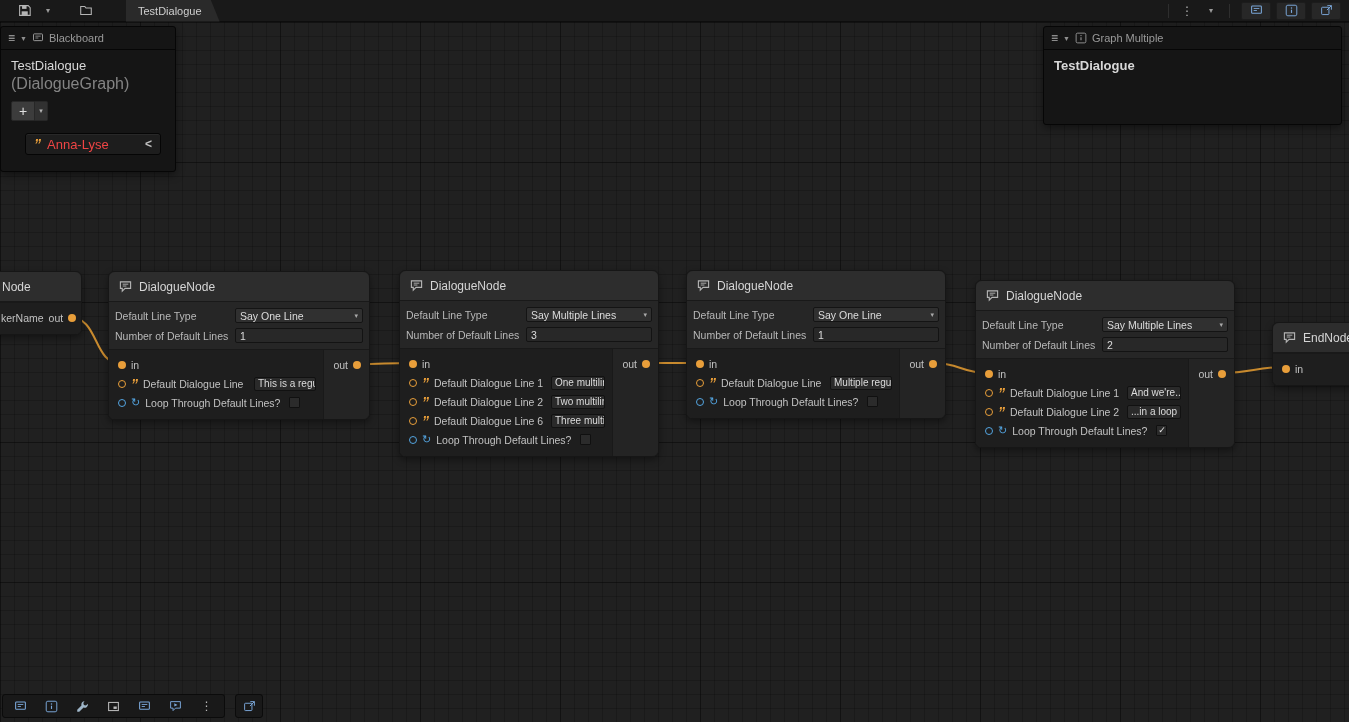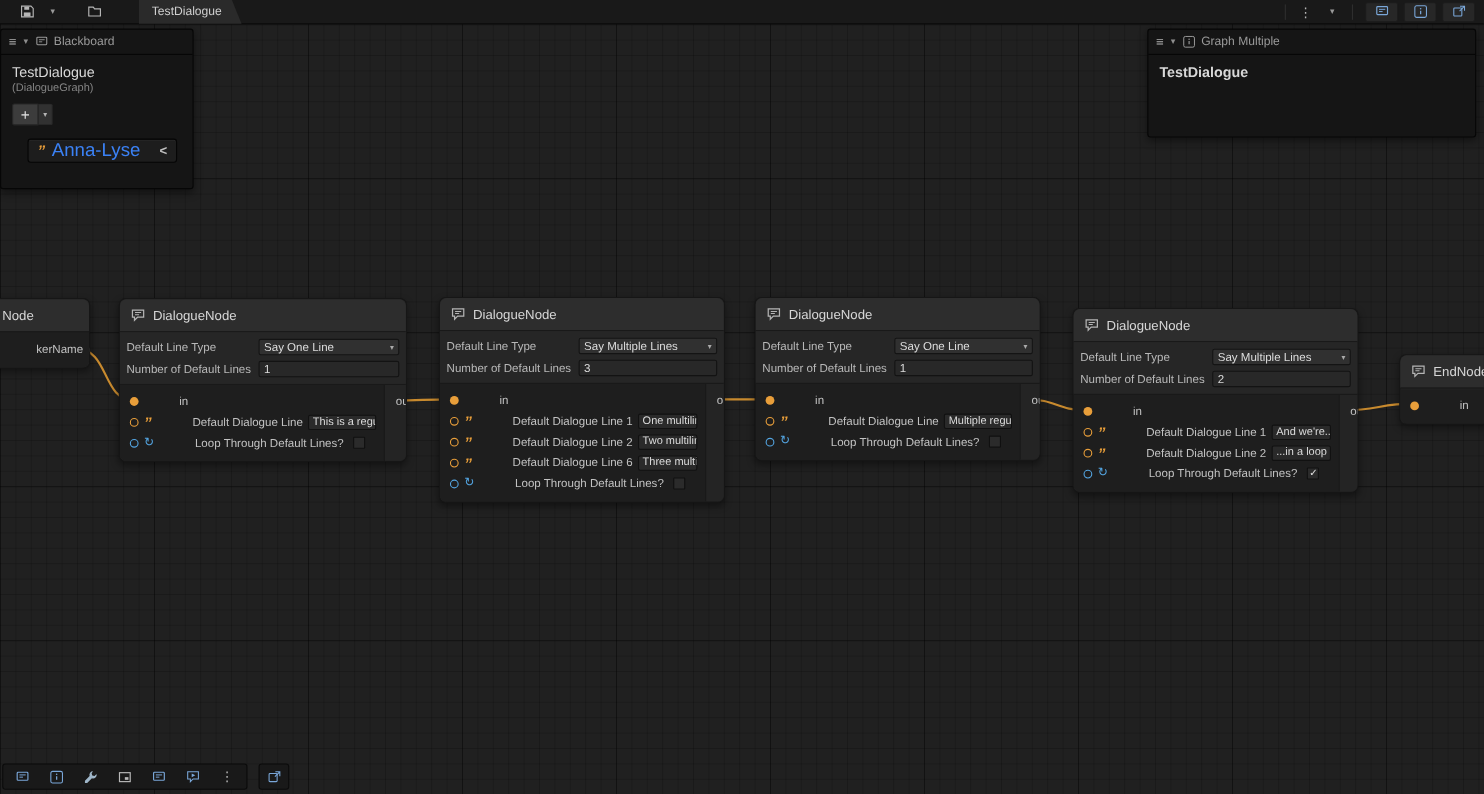--- a/index.html
+++ b/index.html
@@ -34,30 +34,30 @@
   
   .panel { position:absolute; background:#151515; border:1px solid #060606; border-radius:3px;
     z-index:5; box-shadow:0 3px 8px rgba(0,0,0,.45); }
   .panel-header { height:23px; display:flex; align-items:center; gap:5px; padding:0 7px;
     border-bottom:1px solid #060606; color:#9a9a9a; font-size:11px; }
   .ph-hamburger { color:#b0b0b0; font-size:12px; }
   .ph-collapse { color:#8f8f8f; font-size:7px; }
   .ph-icon { color:#9a9a9a; display:flex; }
   .panel-body { padding:8px 10px; }
   .bb-name { color:#d8d8d8; font-size:13px; }
-  .bb-type { color:#848484; font-size:10px; margin-top:2px; }
+  .bb-type { color:#848484; font-size:16px; margin-top:2px; }
   .bb-addrow { display:flex; margin-top:8px; }
   .bb-add { width:24px; height:20px; background:#3c3c3c; border:1px solid #272727; border-radius:2px 0 0 2px;
     color:#e0e0e0; font-size:14px; display:flex; align-items:center; justify-content:center; }
   .bb-add-dd { width:13px; height:20px; background:#313131; border:1px solid #272727; border-left:none;
     border-radius:0 2px 2px 0; color:#b5b5b5; font-size:7px; display:flex; align-items:center; justify-content:center; }
   .bb-item { margin:12px 4px 0 14px; width:136px; height:22px; background:#1d1d1d;
     border:1px solid #050505; border-radius:3px; box-shadow:inset 0 1px 0 rgba(255,255,255,.05);
     display:flex; align-items:center; gap:6px; padding:0 8px; }
-  .bb-item-label { color:#3b82f6; font-size:17px; flex:1; }
+  .bb-item-label { color:#ef4444; font-size:13px; flex:1; }
   .bb-chevron { color:#c0c0c0; font-size:12px; font-weight:bold; }
   .gi-name { color:#d8d8d8; font-size:13px; font-weight:bold; }
 
   .quote-glyph { color:#e89e3a; font-size:14px; font-weight:bold; font-style:italic; line-height:8px; }
   .loop-glyph { color:#53a4e0; font-size:11px; line-height:9px; }
 
   
   .wires { position:absolute; left:0; top:0; z-index:1; pointer-events:none; }
 
   
@@ -78,21 +78,21 @@
     color:#dcdcdc; font-size:10.5px; padding:0 4px; display:flex; align-items:center; }
   .node-ports { display:flex; align-items:stretch; border-top:1px solid #191919; border-radius:0 0 6px 6px; overflow:hidden; }
   .ports-in { flex:1; background:#1e1e1e; padding:5px 0 7px; }
   .ports-out { width:46px; background:#242424; border-left:1px solid #191919; padding:5px 8px 7px 0; }
   .port-row { display:flex; align-items:center; height:19px; gap:5px; padding-left:9px; }
   .out-row { justify-content:flex-end; padding-left:0; }
   .port { width:8px; height:8px; border-radius:50%; flex:none; }
   .port.flow { background:#e89e3a; }
   .port.str { border:1.5px solid #e89e3a; background:transparent; }
   .port.bool { border:1.5px solid #53a4e0; background:transparent; }
-  .port-label { color:#c2c2c2; font-size:10.5px; white-space:nowrap;margin-left:32px; }
+  .port-label { color:#c2c2c2; font-size:10.5px; white-space:nowrap; }
   .line-field { margin-left:auto; margin-right:7px; width:62px; height:14px; flex:none;
     background:#2a2a2a; border:1px solid #111111; border-radius:2px; color:#dcdcdc; font-size:10px;
     padding:0 3px; display:flex; align-items:center; overflow:hidden; white-space:nowrap; }
   .checkbox { width:11px; height:11px; flex:none; background:#2b2b2b; border:1px solid #101010;
     border-radius:1px; margin-left:4px; display:flex; align-items:center; justify-content:center;
     color:#e5e5e5; font-size:9px; line-height:9px; }
 
   
   .bottombar { position:absolute; left:2px; bottom:4px; height:24px; z-index:6;
     display:flex; align-items:center; }

